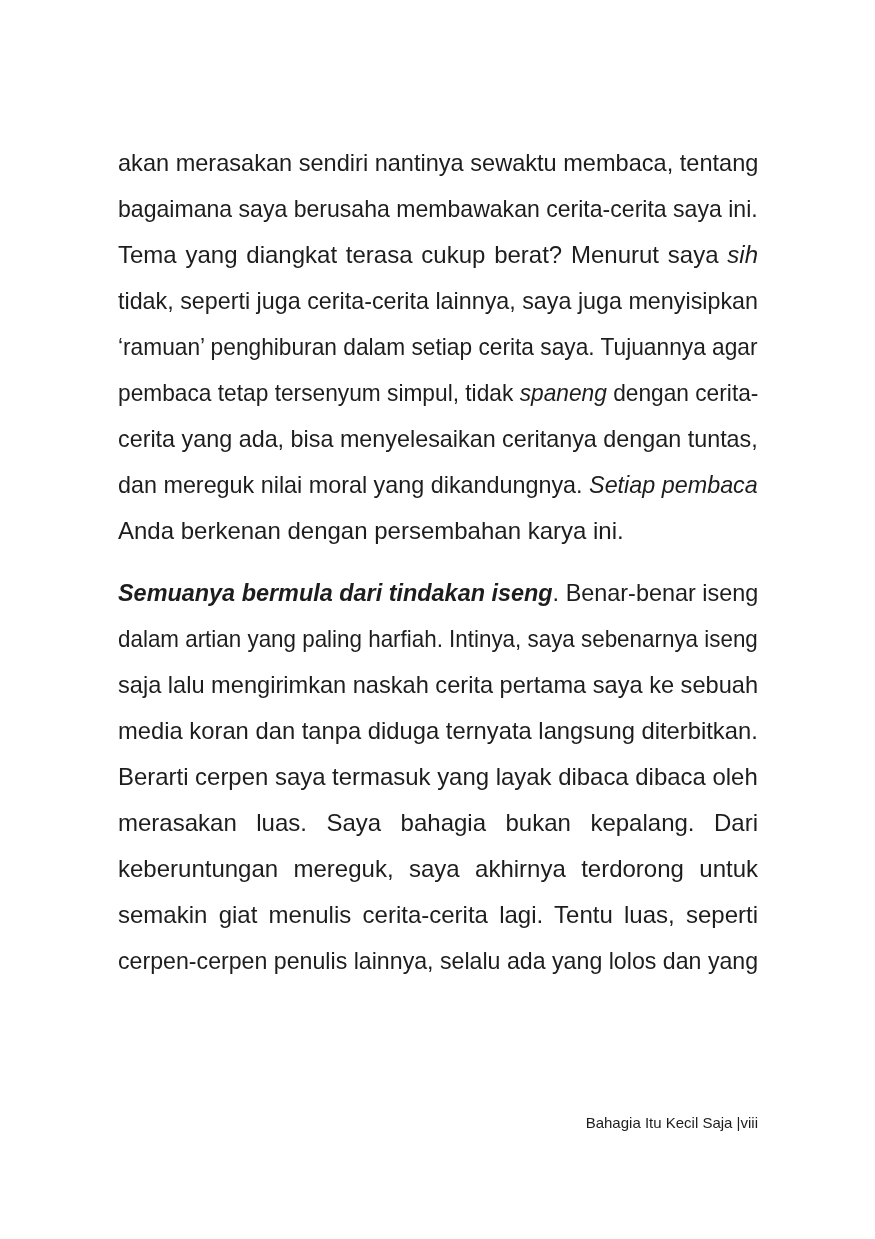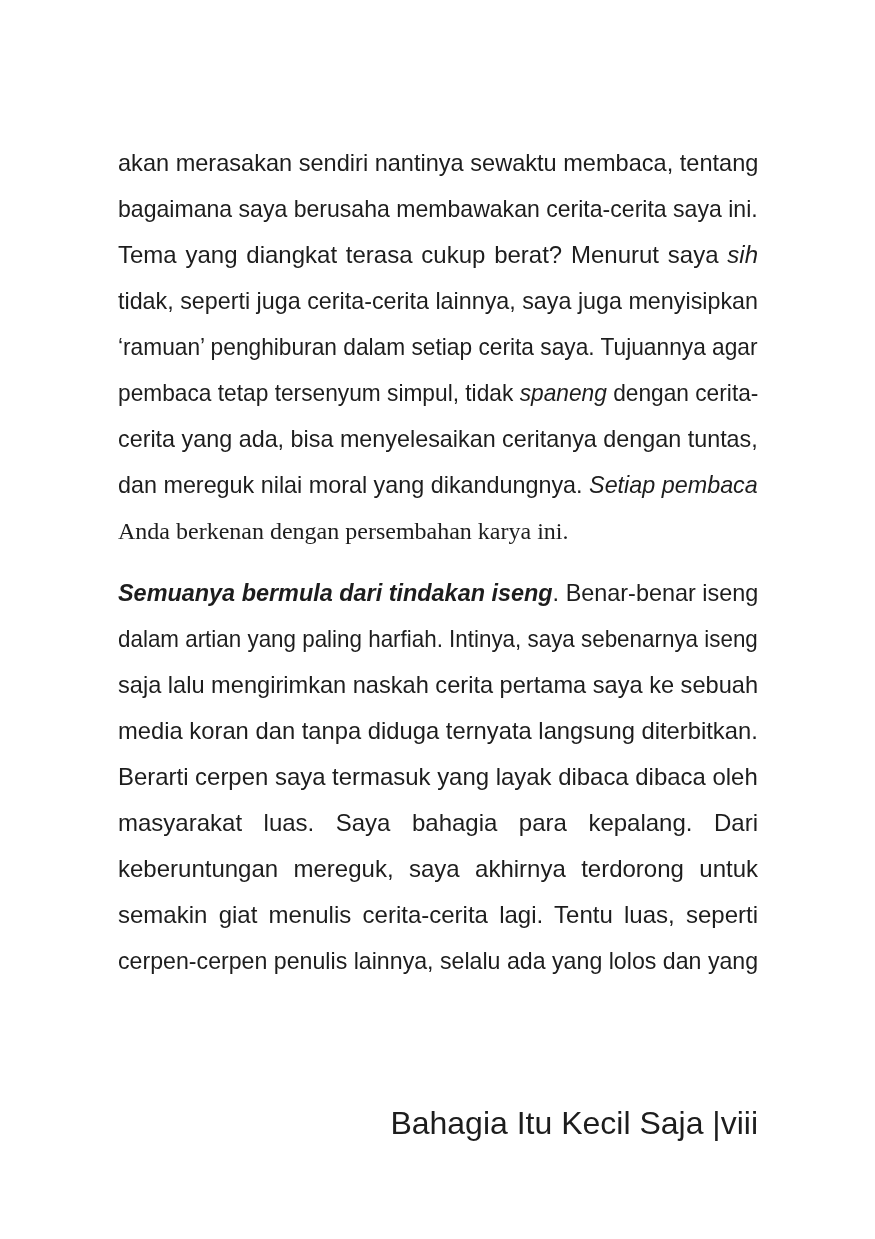--- a/index.html
+++ b/index.html
@@ -33,33 +33,32 @@
     line-height: 46px;
     font-size: 24px;
     white-space: nowrap;
     text-align: justify;
     text-align-last: justify;
     overflow: visible;
   }
   .line.last {
     text-align: left;
     text-align-last: left;
-    font-family: Liberation Serif, serif;
   }
   .seg.normal      { font-style: normal;  font-weight: 400; }
   .seg.italic      { font-style: italic;  font-weight: 400; }
   .seg.bold-italic { font-style: italic;  font-weight: 700; }
   .footer {
     position: absolute;
     left: 118px;
     top: 1100px;
     width: 640px;
     height: 46px;
     line-height: 46px;
-    font-size: 32px;
+    font-size: 15px;
     text-align: right;
     white-space: nowrap;
     color: #1d1d1d;
   }
 </style>
 </head>
 <body>
 
 <div class="page" style="background: rgb(255, 255, 255); color: rgb(29, 29, 29);">
   <div class="body-text" id="body-text">
@@ -73,21 +72,21 @@
         <div class="line" style="transform: scaleX(0.972644); transform-origin: left center;"><span class="seg normal">cerita yang ada, bisa menyelesaikan ceritanya dengan tuntas,</span></div>
         <div class="line" style="transform: scaleX(0.972644); transform-origin: left center;"><span class="seg normal">dan mereguk nilai moral yang dikandungnya. </span><span class="seg italic">Setiap pembaca</span></div>
         <div class="line last"><span class="seg normal">Anda berkenan dengan persembahan karya ini.</span></div>
       </div>
       <div class="paragraph">
         <div class="line" style="transform: scaleX(0.97561); transform-origin: left center;"><span class="seg bold-italic">Semuanya bermula dari tindakan iseng</span><span class="seg normal">. Benar-benar iseng</span></div>
         <div class="line" style="transform: scaleX(0.932945); transform-origin: left center;"><span class="seg normal">dalam artian yang paling harfiah. Intinya, saya sebenarnya iseng</span></div>
         <div class="line" style="transform: scaleX(0.983103); transform-origin: left center;"><span class="seg normal">saja lalu mengirimkan naskah cerita pertama saya ke sebuah</span></div>
         <div class="line" style="transform: scaleX(0.990712); transform-origin: left center;"><span class="seg normal">media koran dan tanpa diduga ternyata langsung diterbitkan.</span></div>
         <div class="line" style="transform: scaleX(0.996885); transform-origin: left center;"><span class="seg normal">Berarti cerpen saya termasuk yang layak dibaca dibaca oleh</span></div>
-        <div class="line"><span class="seg normal">masyarakat luas. Saya bahagia para kepalang. Dari</span></div>
+        <div class="line"><span class="seg normal">merasakan luas. Saya bahagia bukan kepalang. Dari</span></div>
         <div class="line"><span class="seg normal">keberuntungan mereguk, saya akhirnya terdorong untuk</span></div>
         <div class="line"><span class="seg normal">semakin giat menulis cerita-cerita lagi. Tentu luas, seperti</span></div>
         <div class="line" style="transform: scaleX(0.965309); transform-origin: left center;"><span class="seg normal">cerpen-cerpen penulis lainnya, selalu ada yang lolos dan yang</span></div>
       </div>
     </div>
   <div class="footer">
     <span>Bahagia Itu Kecil Saja |viii</span>
   </div>
 </div>
 

